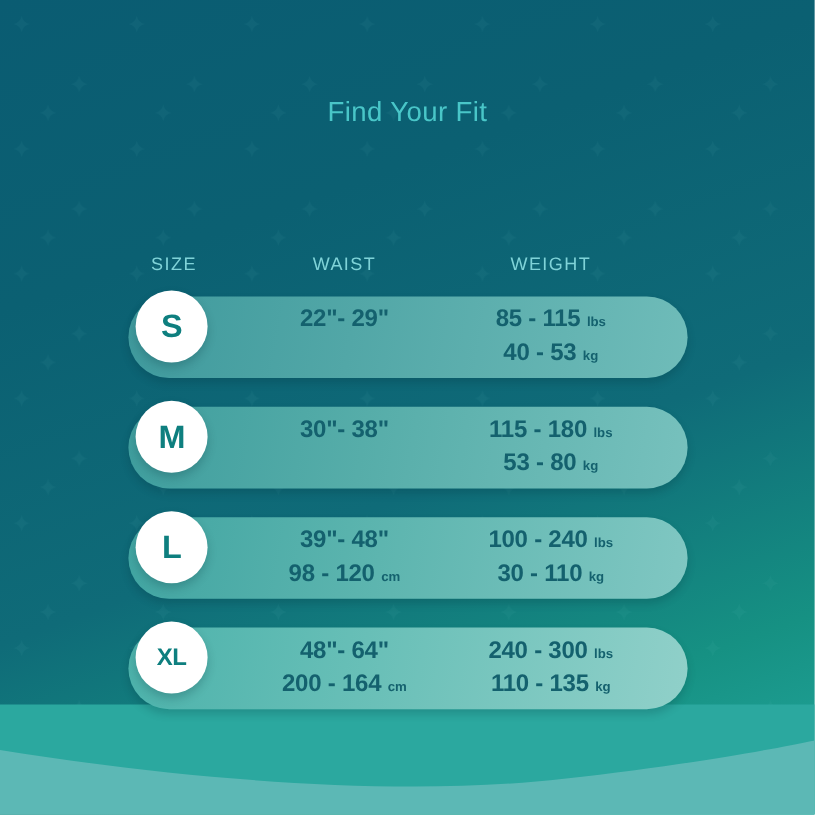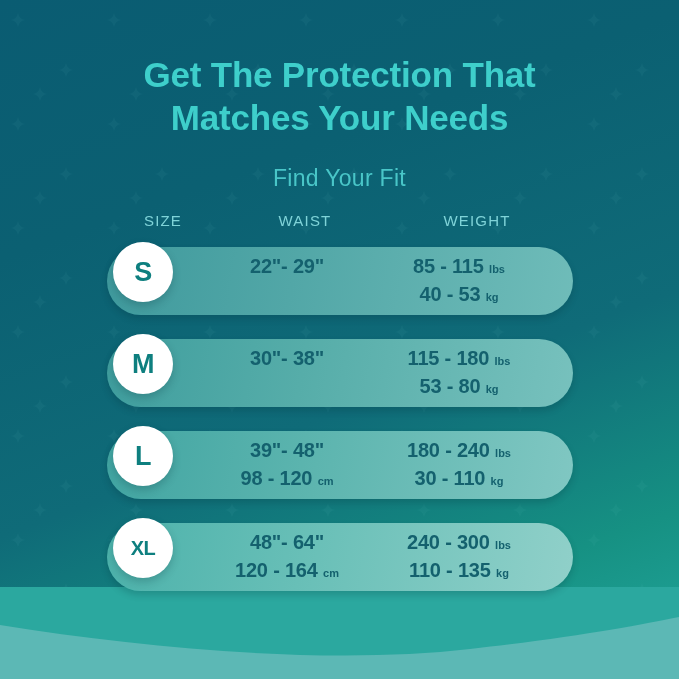--- a/index.html
+++ b/index.html
@@ -28,21 +28,21 @@
   }
   #title .line { display:block; }
   #subtitle {
     margin-top:26px;
     font-size:23px; font-weight:400; color:#49c6c8; letter-spacing:.3px;
   }
 
   
   #table { position:absolute; left:0; top:212px; width:679px; }
 
-  .col-heads { position:relative; height:30px;margin-left:18px; }
+  .col-heads { position:relative; height:30px; }
   .col-head {
     position:absolute; top:0;
     font-size:15px; font-weight:400; letter-spacing:1.2px;
     color:#7fd3d8; white-space:nowrap;
     transform:translateX(-50%);
   }
   .col-head.size   { left:145px; }
   .col-head.waist  { left:287px; }
   .col-head.weight { left:459px; }
 
@@ -98,24 +98,20 @@
     </defs>
     <rect x="0" y="0" width="679" height="600" fill="url(#spkpat)" opacity="0.18"></rect>
   </svg>
 
   <svg id="waves" viewBox="0 0 679 110" preserveAspectRatio="none" aria-hidden="true">
     <path d="M0,18 L679,18 L679,110 L0,110 Z" fill="#2ba89f"></path>
     <path d="M0,56 C150,80 330,96 470,80 C570,69 640,56 679,48 L679,110 L0,110 Z" fill="#5cb8b5"></path>
   </svg>
 
   <div class="head-wrap">
-    <div id="title">
-      <span class="line">Get The Protection That</span>
-      <span class="line">Matches Your Needs</span>
-    </div>
     <div id="subtitle">Find Your Fit</div>
   </div>
 
   <div id="table">
 
     <div class="col-heads">
       <div class="col-head size">SIZE</div>
       <div class="col-head waist">WAIST</div>
       <div class="col-head weight">WEIGHT</div>
     </div>
@@ -151,33 +147,33 @@
     <div class="row r3">
       <div class="pill"></div>
       <div class="badge">
         <span class="badge-label">L</span>
       </div>
       <div class="cell waist">
         <div class="ln">39"- 48"</div>
         <div class="ln"><span>98 - 120</span> <span class="unit">cm</span></div>
       </div>
       <div class="cell weight">
-        <div class="ln"><span>180 - 240</span> <span class="unit">lbs</span></div>
+        <div class="ln"><span>100 - 240</span> <span class="unit">lbs</span></div>
         <div class="ln"><span>30 - 110</span> <span class="unit">kg</span></div>
       </div>
     </div>
 
     <div class="row r4">
       <div class="pill"></div>
       <div class="badge">
         <span class="badge-label xl">XL</span>
       </div>
       <div class="cell waist">
         <div class="ln">48"- 64"</div>
-        <div class="ln"><span>120 - 164</span> <span class="unit">cm</span></div>
+        <div class="ln"><span>200 - 164</span> <span class="unit">cm</span></div>
       </div>
       <div class="cell weight">
         <div class="ln"><span>240 - 300</span> <span class="unit">lbs</span></div>
         <div class="ln"><span>110 - 135</span> <span class="unit">kg</span></div>
       </div>
     </div>
 
   </div>
 </div>
 

